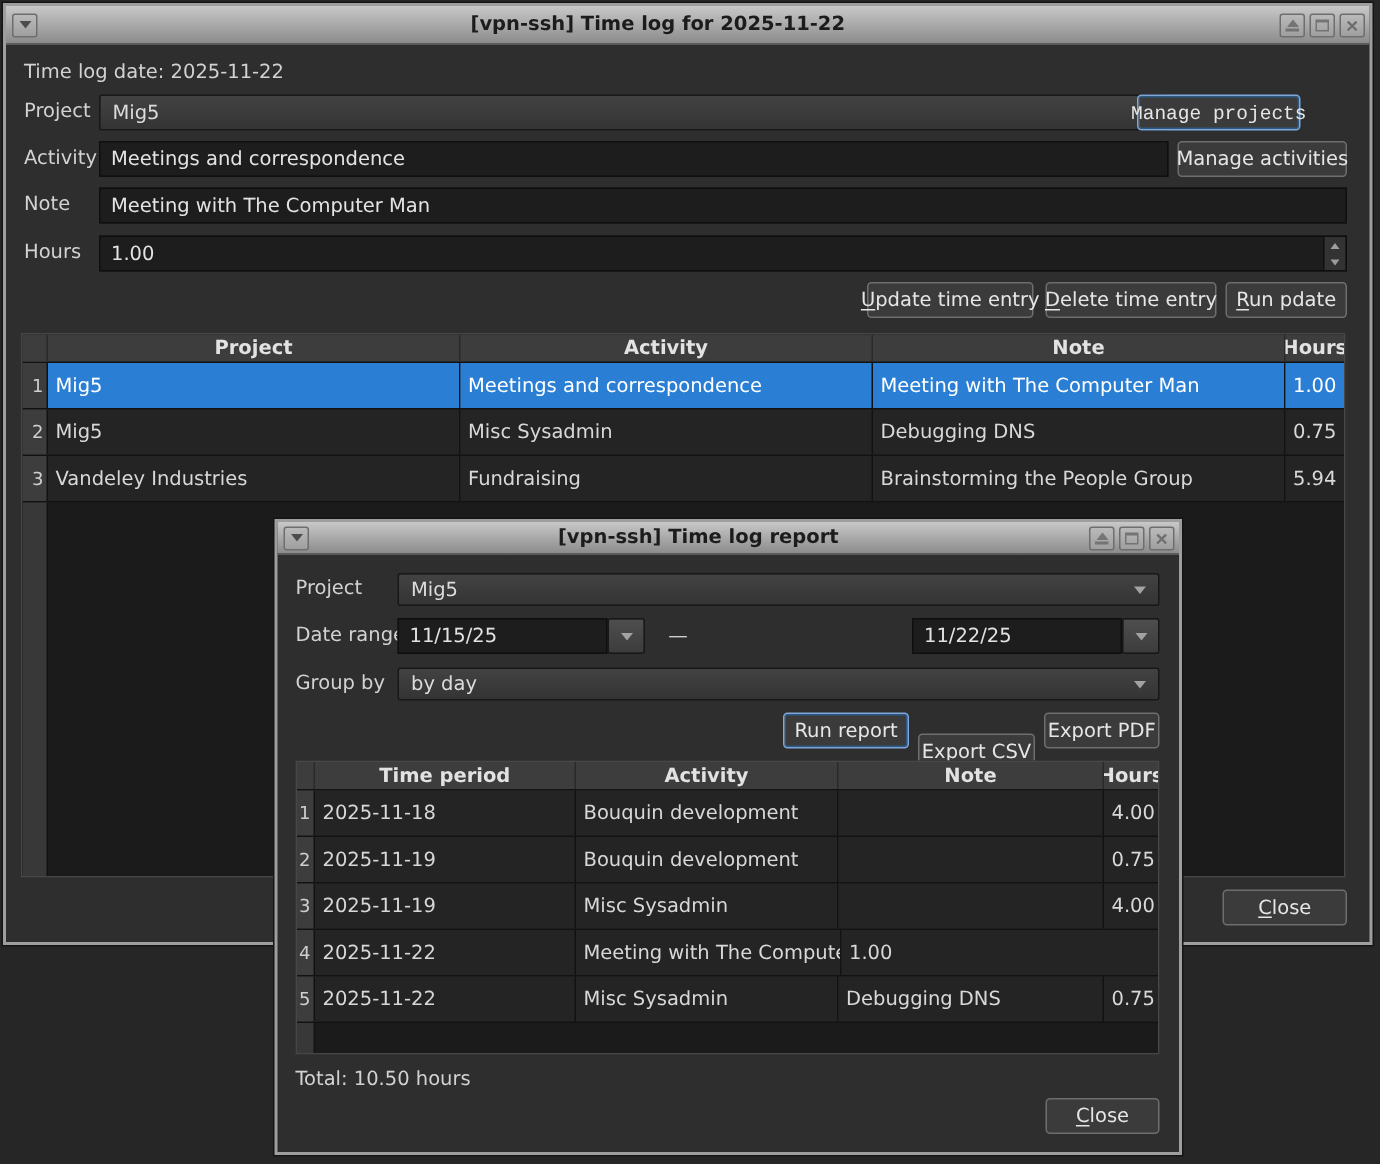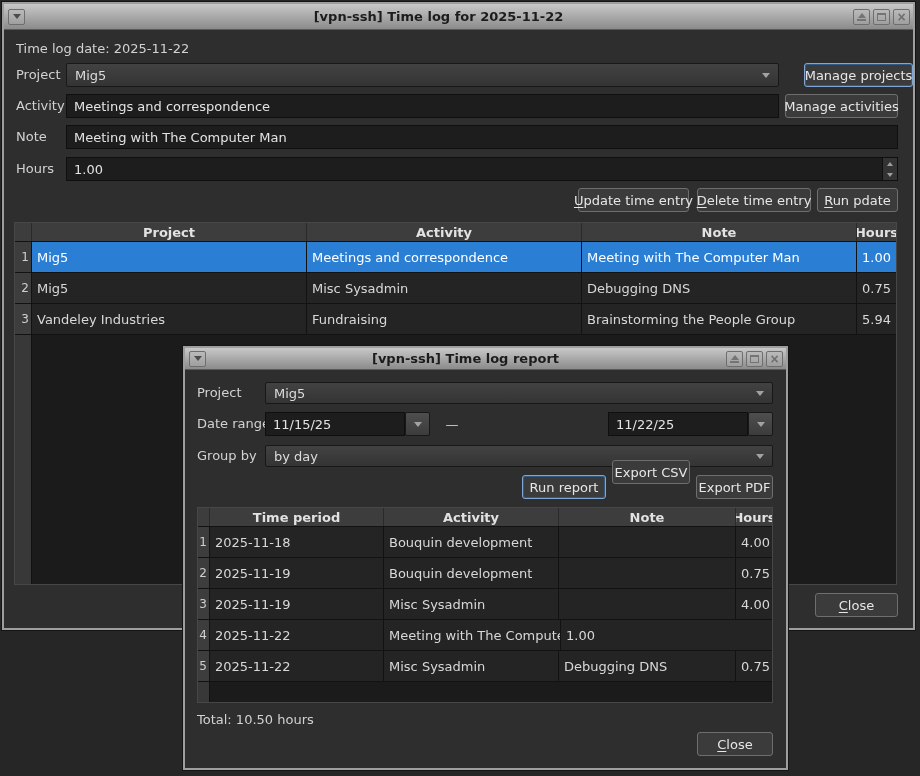--- a/index.html
+++ b/index.html
@@ -114,21 +114,21 @@
   </div>
 
   <div class="abs label" style="left:12px;top:36px;height:17px;line-height:17px;">Time log date: 2025-11-22</div>
 
   <div class="abs label" style="left:12px;top:59px;height:24px;line-height:24px;">Project</div>
   <div class="abs combo" style="left:62px;top:59px;width:713px;height:24px;">
     <span>Mig5</span>
     <span class="sp"></span>
     <span class="tri-down"></span>
   </div>
-  <button class="btn focus abs" style="left:800px;top:59px;width:109px;height:24px;">
+  <button class="btn focus abs" style="left:754px;top:59px;width:109px;height:24px;font-family:Liberation Mono, monospace;">
     <span>Manage projects</span>
   </button>
 
   <div class="abs label" style="left:12px;top:90px;height:24px;line-height:24px;">Activity</div>
   <div class="abs entry" style="left:62px;top:90px;width:713px;height:24px;">
     <span>Meetings and correspondence</span>
   </div>
   <button class="btn abs" style="left:781px;top:90px;width:113px;height:24px;">
     <span>Manage activities</span>
   </button>
@@ -248,21 +248,21 @@
   <div class="abs label" style="left:12px;top:97px;height:22px;line-height:22px;">Group by</div>
   <div class="abs combo" style="left:80px;top:97px;width:508px;height:22px;">
     <span>by day</span>
     <span class="sp"></span>
     <span class="tri-down"></span>
   </div>
 
   <button class="btn focus abs" style="left:337px;top:127px;width:84px;height:24px;">
     <span>Run report</span>
   </button>
-  <button class="btn abs" style="left:427px;top:112px;width:78px;height:24px;">
+  <button class="btn abs" style="left:427px;top:141px;width:78px;height:24px;">
     <span>Export CSV</span>
   </button>
   <button class="btn abs" style="left:511px;top:127px;width:77px;height:24px;">
     <span>Export PDF</span>
   </button>
 
   <div class="tbl" style="left:12px;top:159px;width:576px;height:196px;">
     <div class="thead">
       <div class="th gut" style="width:12px;flex:0 0 12px;"></div>
       <div class="th" style="width:174px;flex:0 0 174px;">Time period</div>

